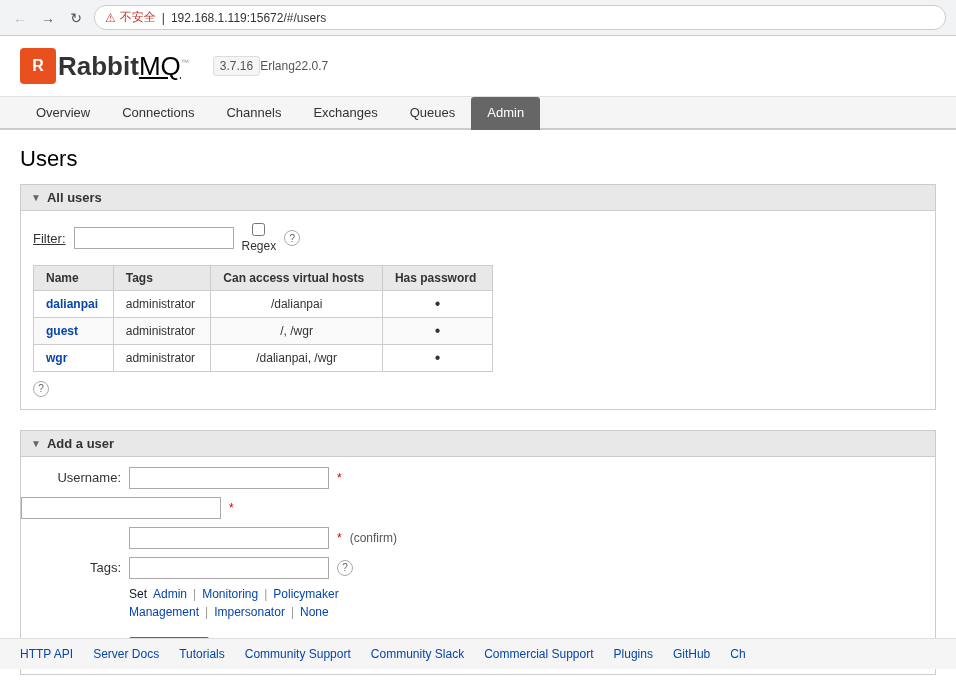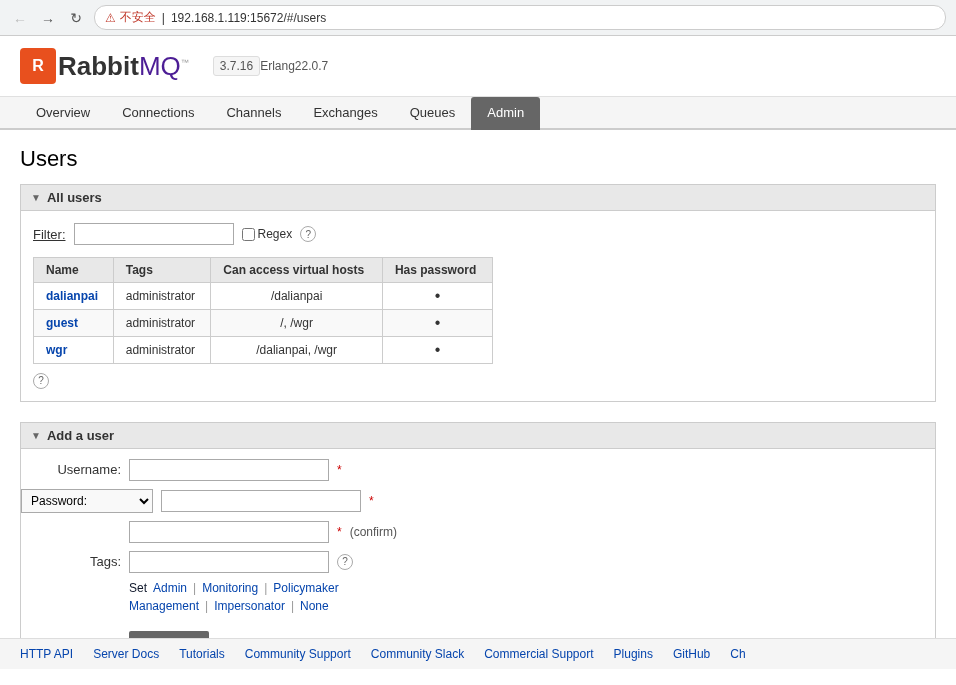--- a/index.html
+++ b/index.html
@@ -54,21 +54,21 @@
     .logo-container { display: flex; align-items: center; }
     .logo-icon {
       width: 36px; height: 36px;
       background: #e8501e;
       border-radius: 4px;
       display: flex; align-items: center; justify-content: center;
       color: white; font-weight: bold; font-size: 16px; margin-right: 2px;
     }
     .logo-text { font-size: 26px; font-weight: normal; color: #333; }
     .logo-text .rabbit { font-weight: bold; }
-    .logo-text .mq { color: #4c1d95; }
+    .logo-text .mq { color: #000000; text-decoration: underline; }
     .logo-tm { font-size: 8px; color: #999; vertical-align: super; }
     .version-info { display: flex; align-items: center; font-size: 12px; color: #555; margin-left: 8px; }
     .version-badge {
       background: #f5f5f5; border: 1px solid #ddd;
       border-radius: 3px; padding: 2px 6px; font-size: 12px;
     }
 
     
     .app-nav {
       background: #f5f5f5;
@@ -126,21 +126,21 @@
     .section-body {
       border: 1px solid #ccc;
       padding: 12px;
       background: #fff;
     }
 
     
     .filter-row { display: flex; align-items: center; gap: 8px; margin-bottom: 12px; }
     .filter-label { font-size: 13px; text-decoration: underline; }
     .filter-input { border: 1px solid #aaa; padding: 3px 5px; font-size: 12px; width: 160px; }
-    .checkbox-label { display: flex; align-items: center; gap: 3px; font-size: 12px; }
+    .checkbox-label { display: flex; align-items: center; gap: 3px; font-size: 12px; flex-direction: column; }
     .help-btn {
       background: none; border: 1px solid #aaa; border-radius: 50%;
       width: 16px; height: 16px; font-size: 10px; cursor: pointer;
       display: inline-flex; align-items: center; justify-content: center; color: #666;
     }
 
     
     .users-table { border-collapse: collapse; width: auto; min-width: 460px; }
     .users-table th {
       background: #e8e8e8;
@@ -318,24 +318,20 @@
       </div>
       <div class="section-body add-user-form">
 
         <div class="form-row">
           <label class="form-label">Username:</label>
           <input class="form-input" type="text" style="">
           <span class="required-star">*</span>
         </div>
 
         <div class="form-row">
-          <select class="form-select">
-            <option>Password:</option>
-            <option>Hashed password:</option>
-          </select>
           <input class="form-input" type="password" style="">
           <span class="required-star">*</span>
         </div>
 
         <div class="form-row">
           <span class="form-label"></span>
           <input class="form-input" type="password" style="">
           <span class="required-star">*</span>
           <span class="confirm-text">(confirm)</span>
         </div>

